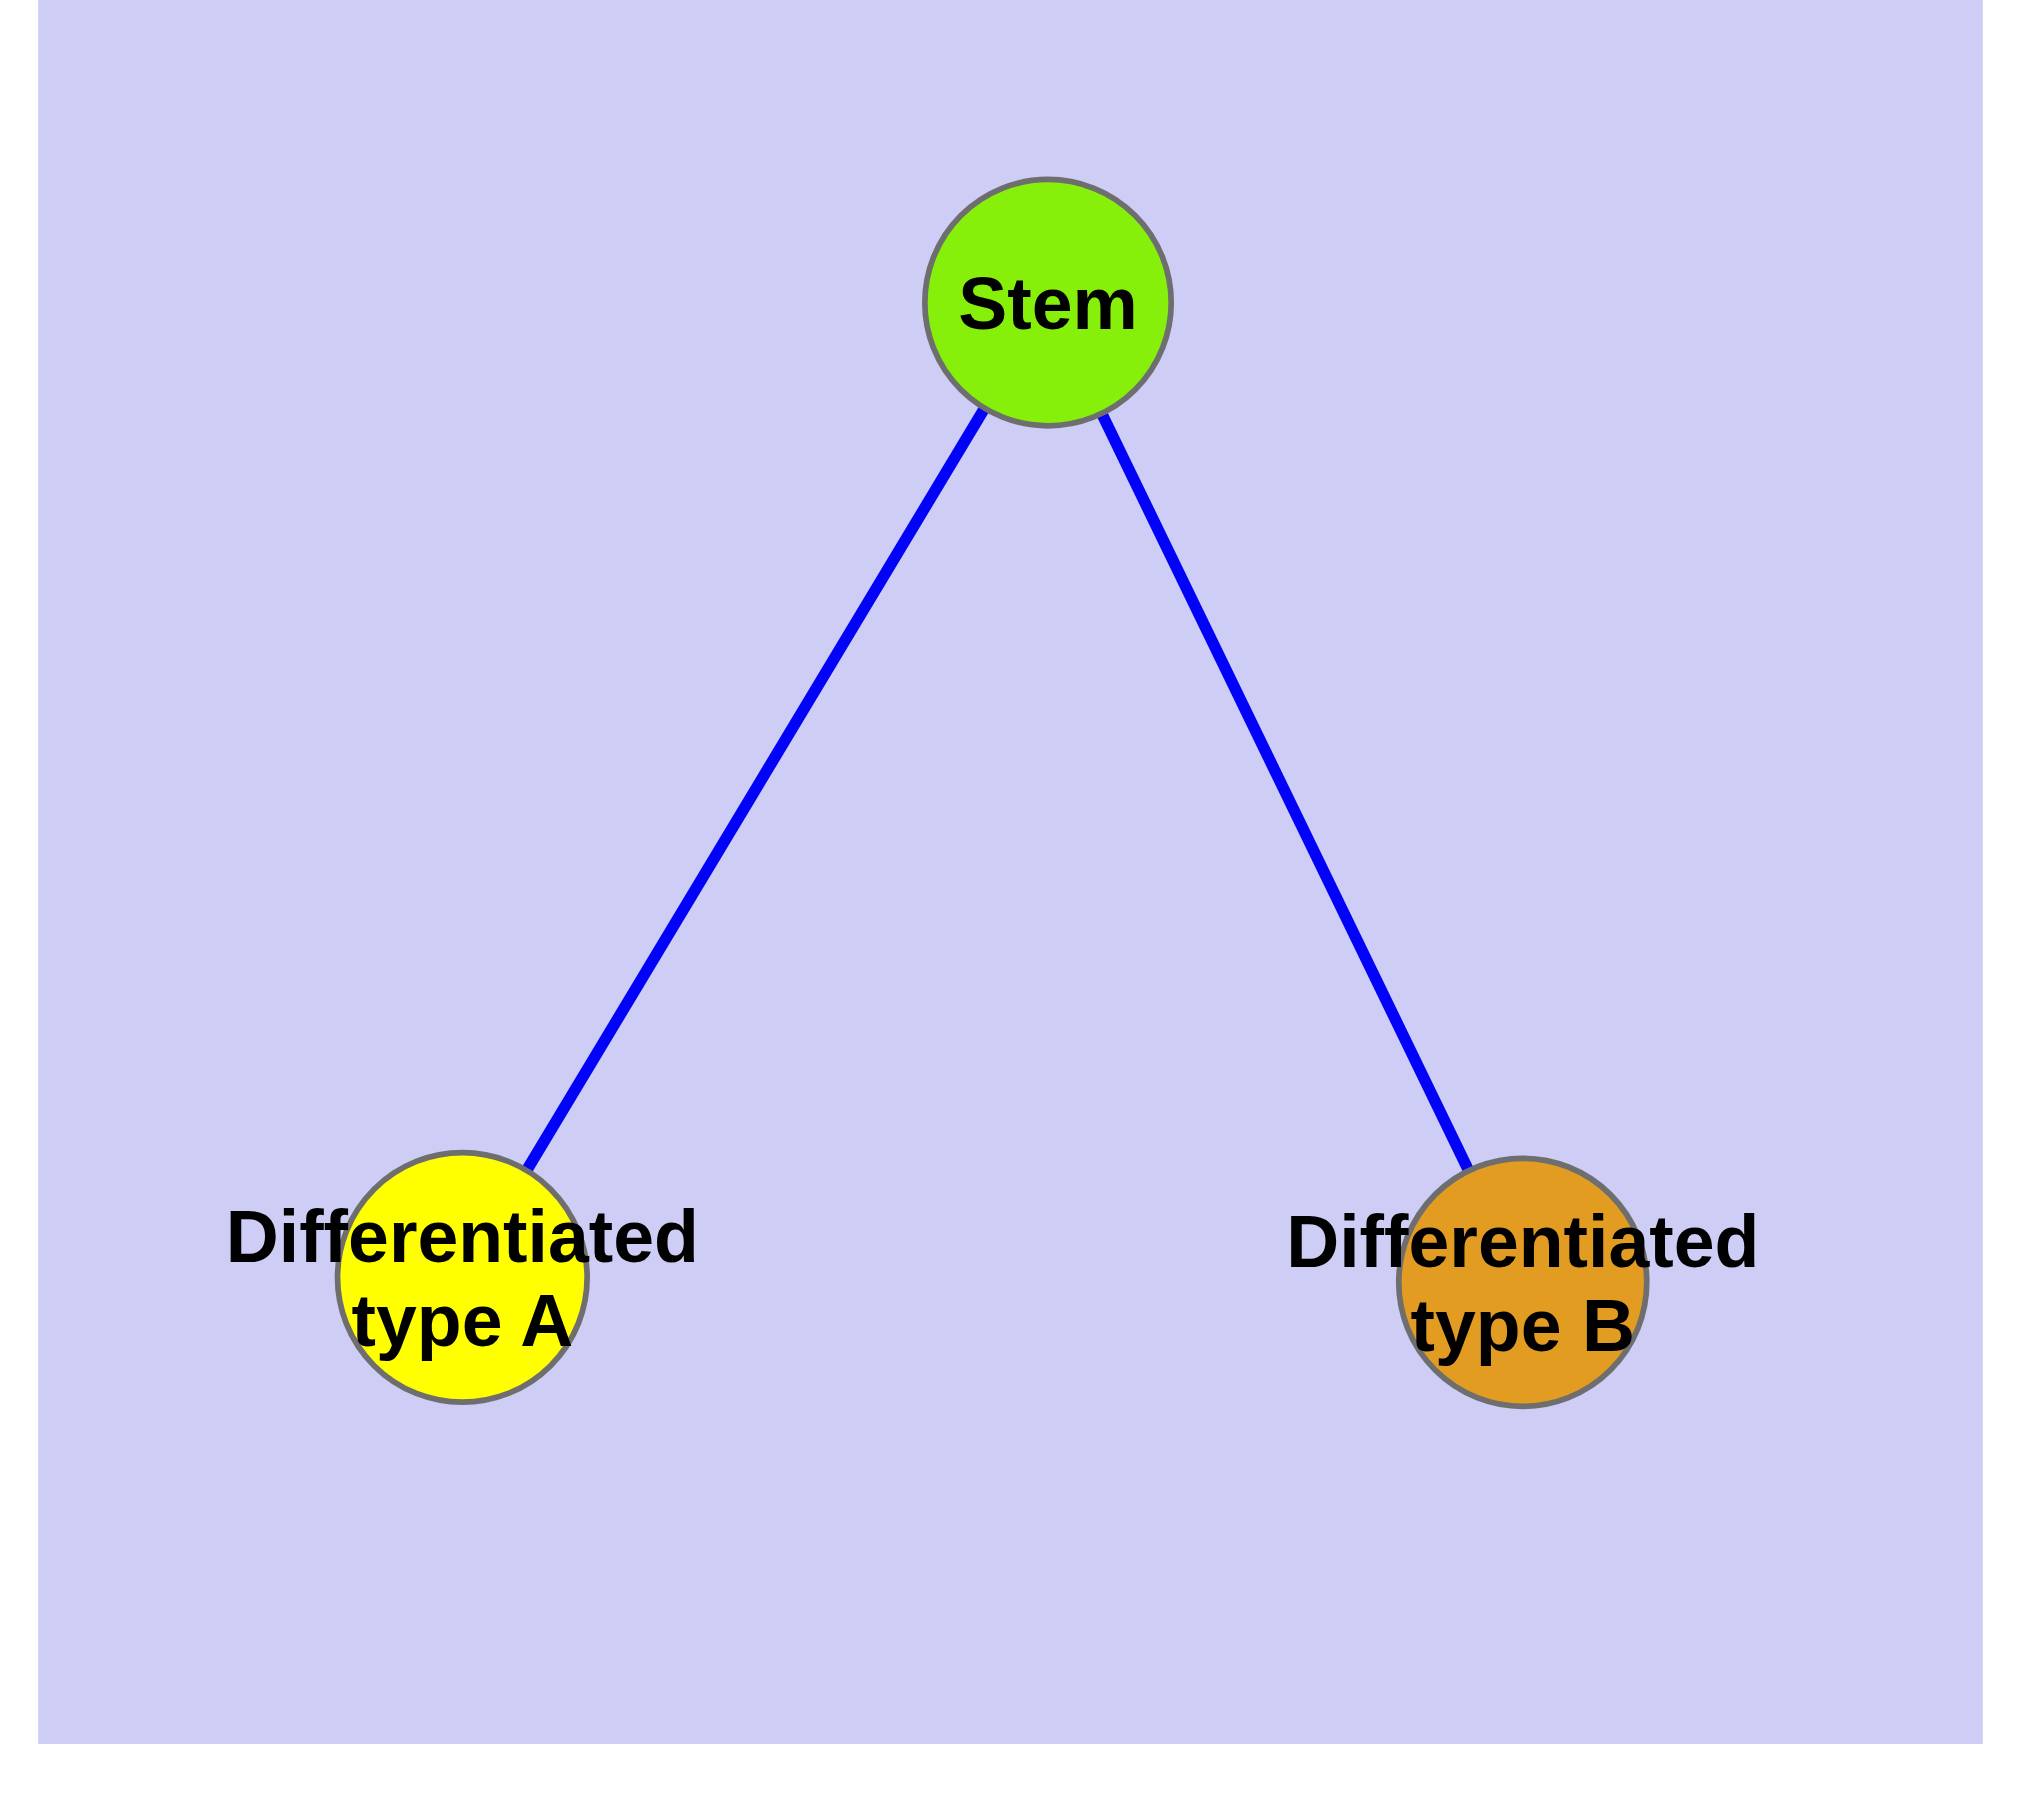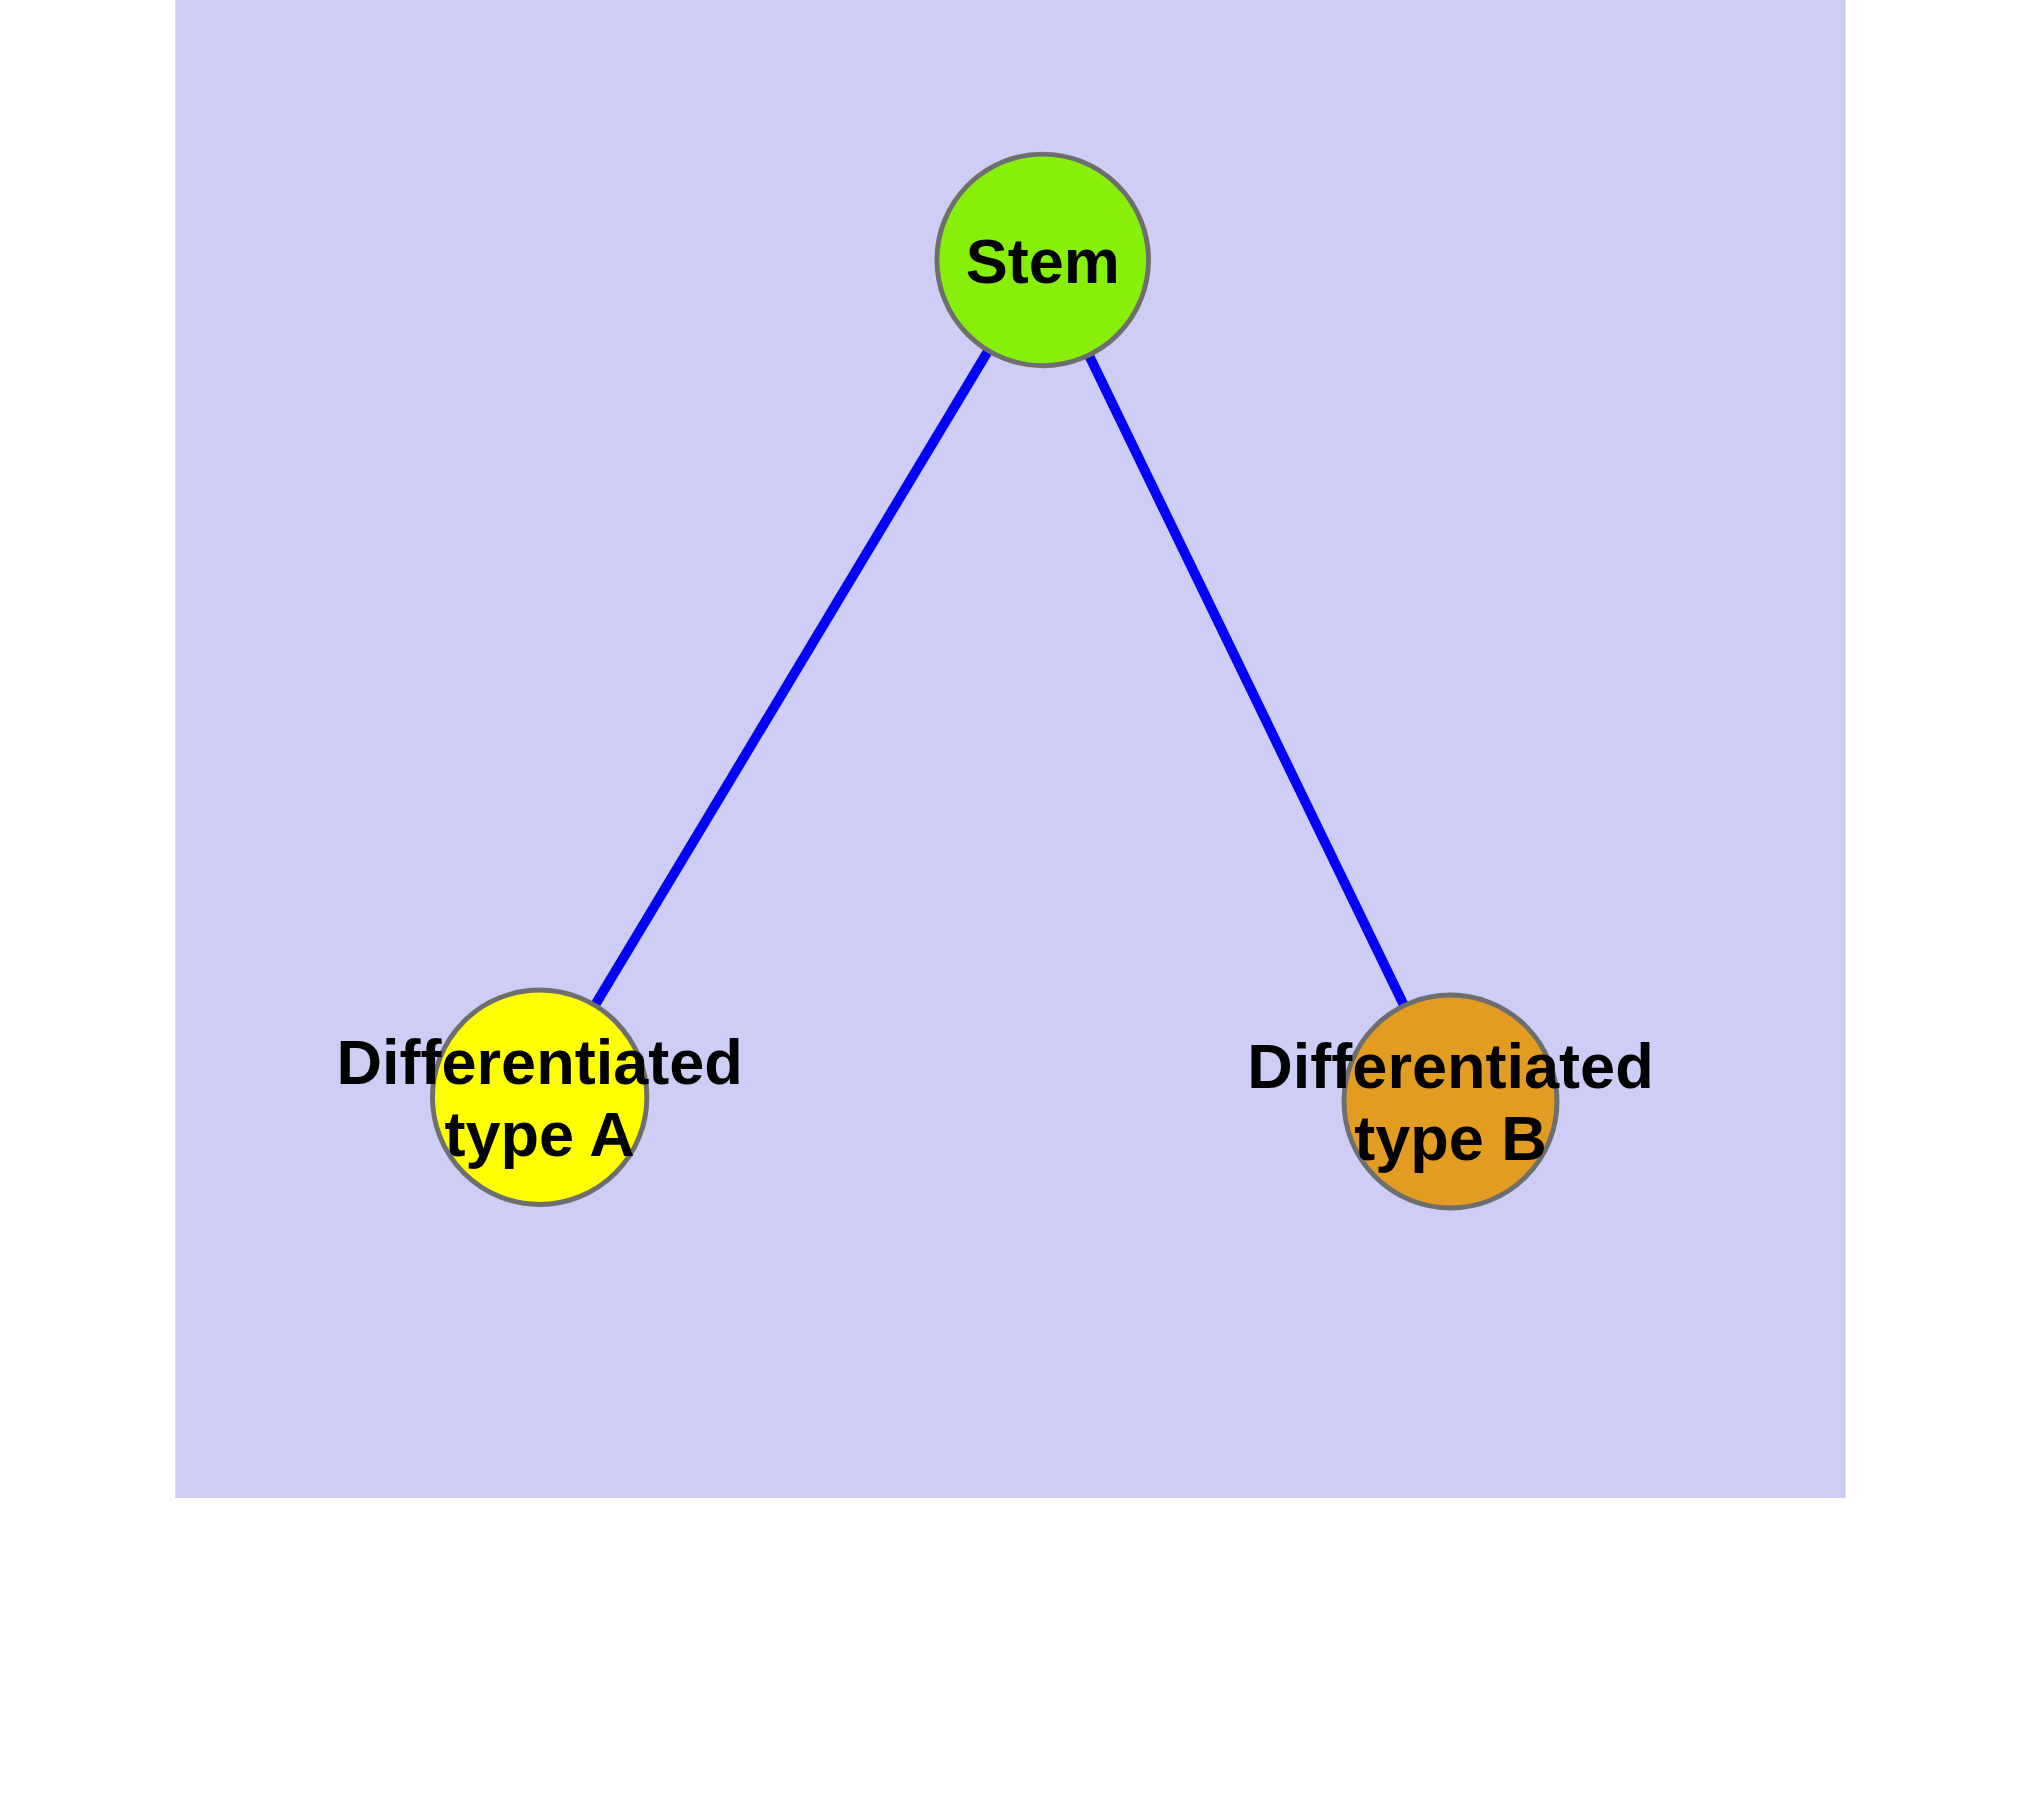--- a/index.html
+++ b/index.html
@@ -3,21 +3,21 @@
 <meta charset="utf-8">
 <style>
   html, body {
     margin: 0;
     padding: 0;
     background: #ffffff;
   }
   .stage {
     position: relative;
     width: 2021px;
-    height: 1498px;
+    height: 1744px;
     overflow: hidden;
     font-family: "Liberation Sans", sans-serif;
   }
   .stage svg {
     display: block;
     width: 100%;
     height: 100%;
   }
   .node-label {
     font-family: "Liberation Sans", sans-serif;

